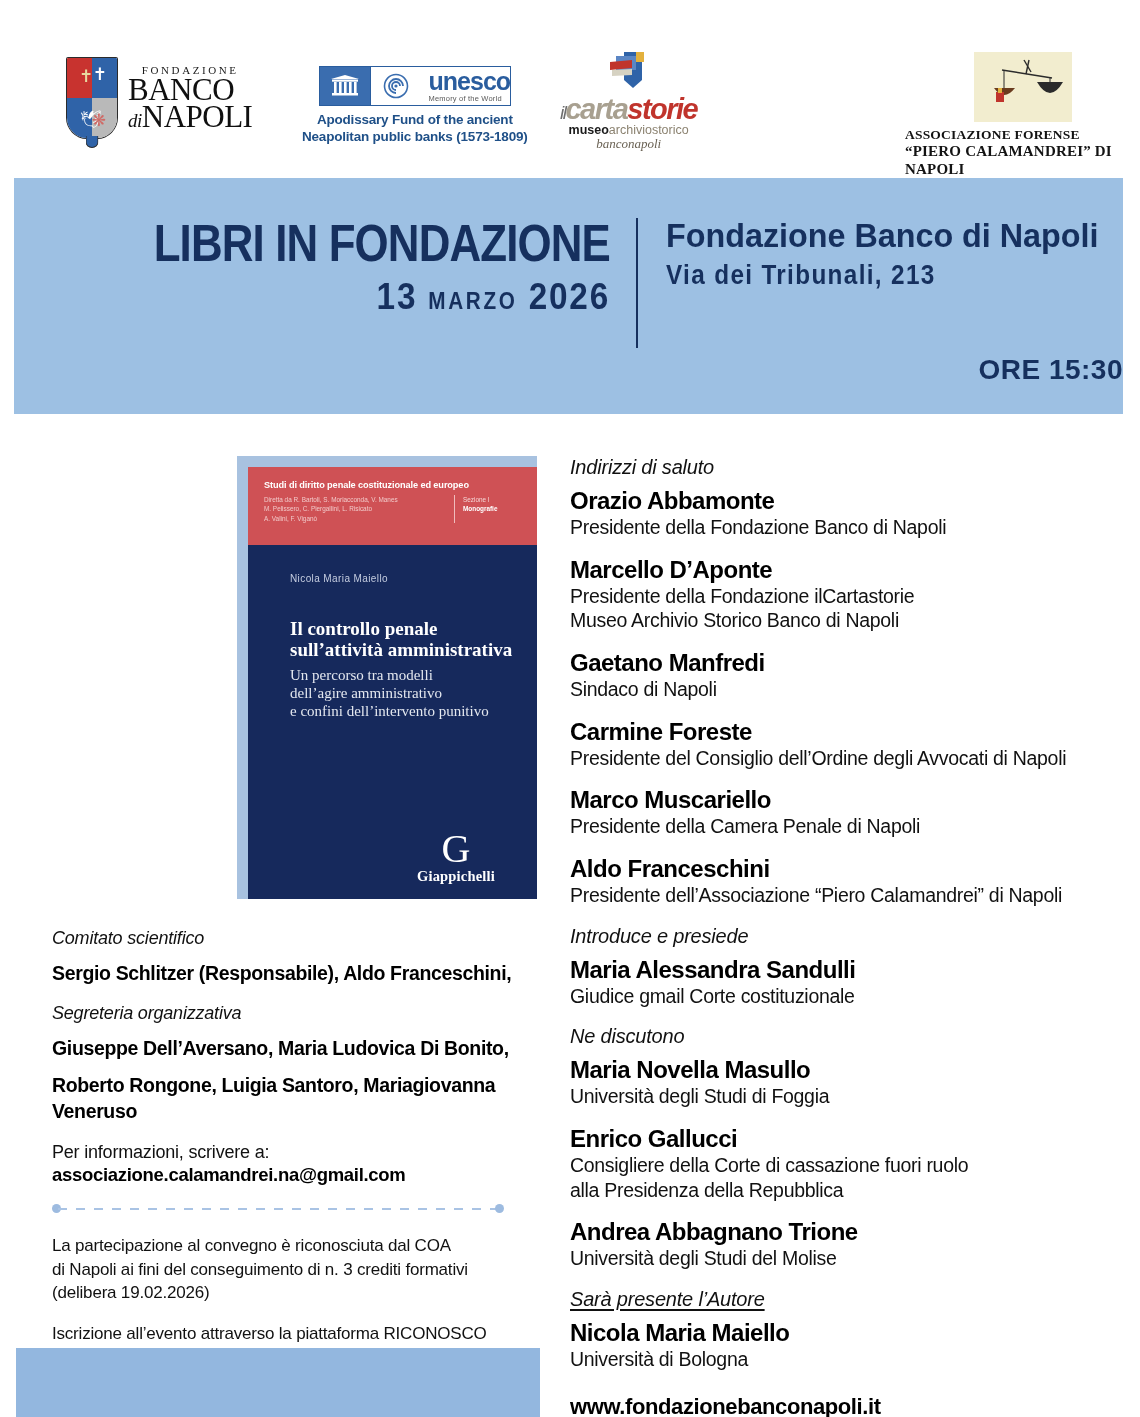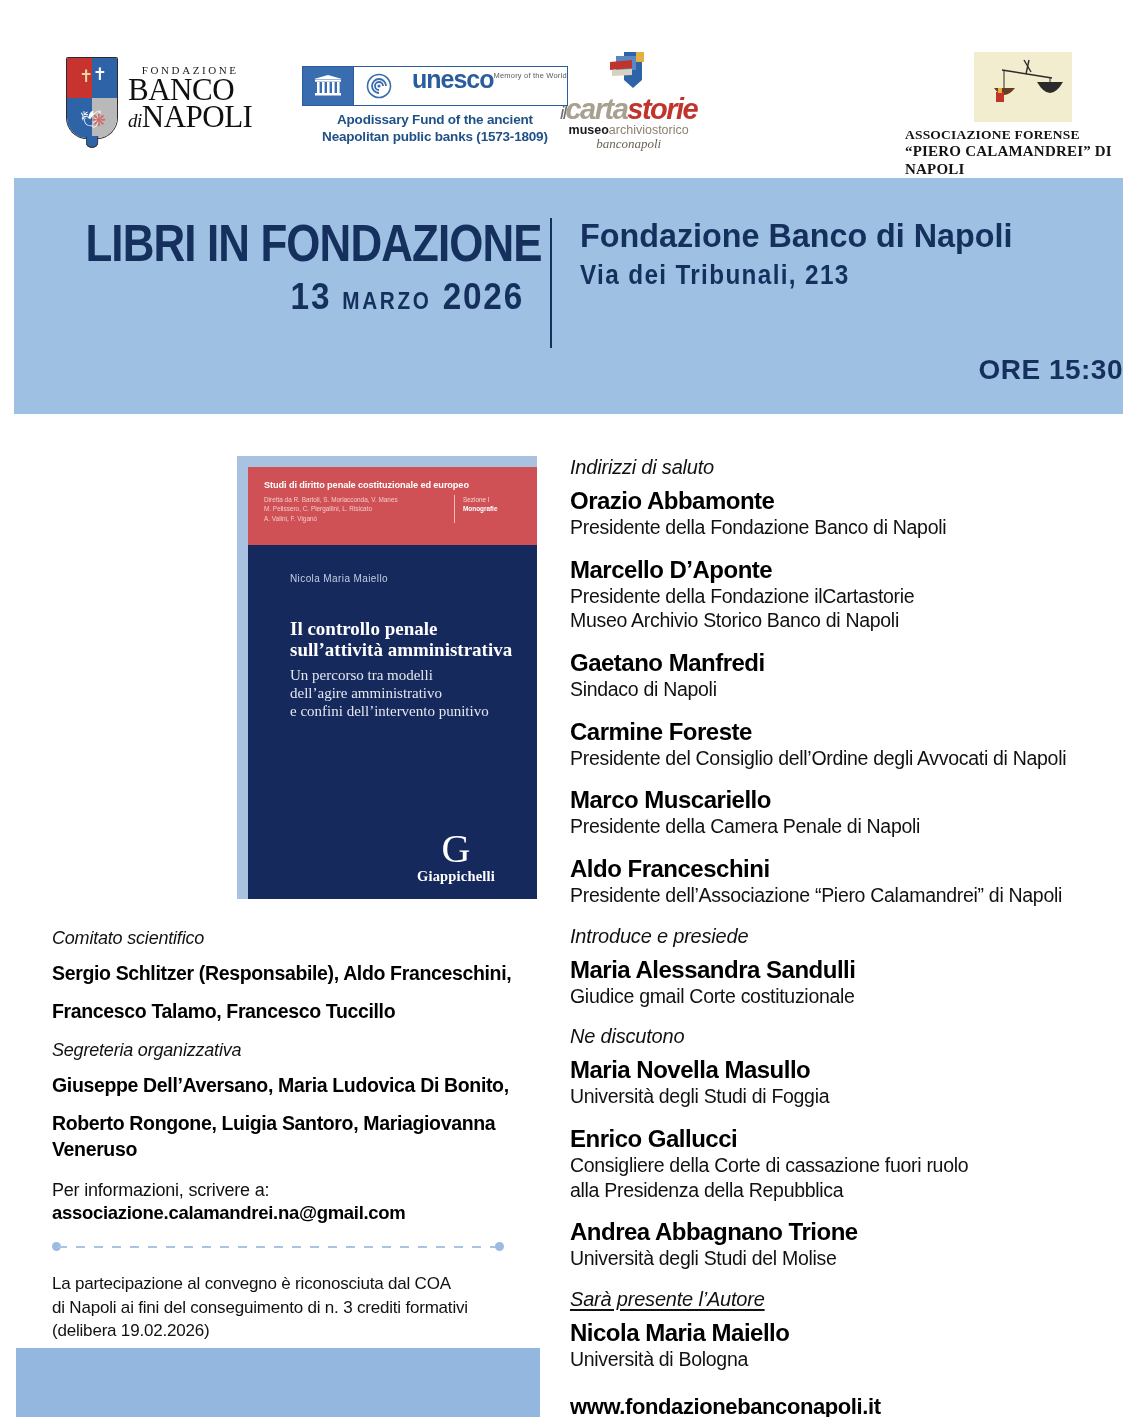--- a/index.html
+++ b/index.html
@@ -64,21 +64,21 @@
   .unesco-wrap{flex-direction:column;align-items:center;}
   .unesco-box{display:flex;height:38px;border:1.5px solid #2a5d9e;}
   .un-temple{
     width:50px;background:#3a6daf;display:flex;align-items:center;justify-content:center;
   }
   .un-circle{
     width:50px;background:#fff;display:flex;align-items:center;justify-content:center;
     border-left:1.5px solid #2a5d9e;
   }
   .un-name{
-    padding:2px 0 0 8px;display:flex;flex-direction:row;justify-content:center;
+    padding:2px 0 0 8px;display:flex;flex-direction:column;justify-content:center;
     background:#fff;
   }
   .un-txt{font-size:25px;font-weight:bold;color:#2a5d9e;line-height:0.82;letter-spacing:-1px;}
   .un-sub{font-size:7.5px;color:#5a5a5a;letter-spacing:0.2px;margin-top:2px;}
   .apodissary{
     margin-top:6px;text-align:center;color:#1f5088;
     font-size:13.5px;font-weight:bold;line-height:1.25;letter-spacing:-0.2px;
   }
 
   
@@ -104,21 +104,21 @@
   }
   .cal-l1{font-size:13.5px;font-weight:bold;letter-spacing:0.2px;}
   .cal-l2{font-size:15px;font-weight:bold;letter-spacing:0.2px;}
 
   
   .banner{
     position:absolute;left:14px;top:178px;width:1109px;height:236px;
     background:#9dc0e3;
   }
   .banner-row{position:absolute;left:0;top:40px;width:100%;display:flex;}
-  .banner-left{width:536px;text-align:right;padding-right:26px;box-sizing:border-box;}
+  .banner-left{width:622px;text-align:right;padding-right:26px;box-sizing:border-box;}
   .bl-title{
     font-size:51px;font-weight:bold;color:#16305e;line-height:1;
     letter-spacing:-1px;transform:scaleX(0.86);transform-origin:right center;
     white-space:nowrap;
   }
   .bl-date{
     margin-top:7px;font-size:37px;font-weight:bold;color:#16305e;
     letter-spacing:2px;transform:scaleX(0.9);transform-origin:right center;
     white-space:nowrap;
   }
@@ -368,21 +368,20 @@
     </div>
     <div class="giapp">
       <div class="giapp-g">G</div>
       <div class="giapp-name">Giappichelli</div>
     </div>
   </div>
 
   <div class="leftcol">
     <div class="it-label">Comitato scientifico</div>
     <div class="bold-line">Sergio Schlitzer (Responsabile), Aldo Franceschini,</div>
-    <div class="bold-line">Francesco Talamo, Francesco Tuccillo</div>
 
     <div class="gap"></div>
 
     <div class="it-label">Segreteria organizzativa</div>
     <div class="bold-line">Giuseppe Dell’Aversano, Maria Ludovica Di Bonito,</div>
     <div class="bold-line">Roberto Rongone, Luigia Santoro, Mariagiovanna Veneruso</div>
 
     <div class="gap"></div>
 
     <div class="reg-line">Per informazioni, scrivere a:</div>

